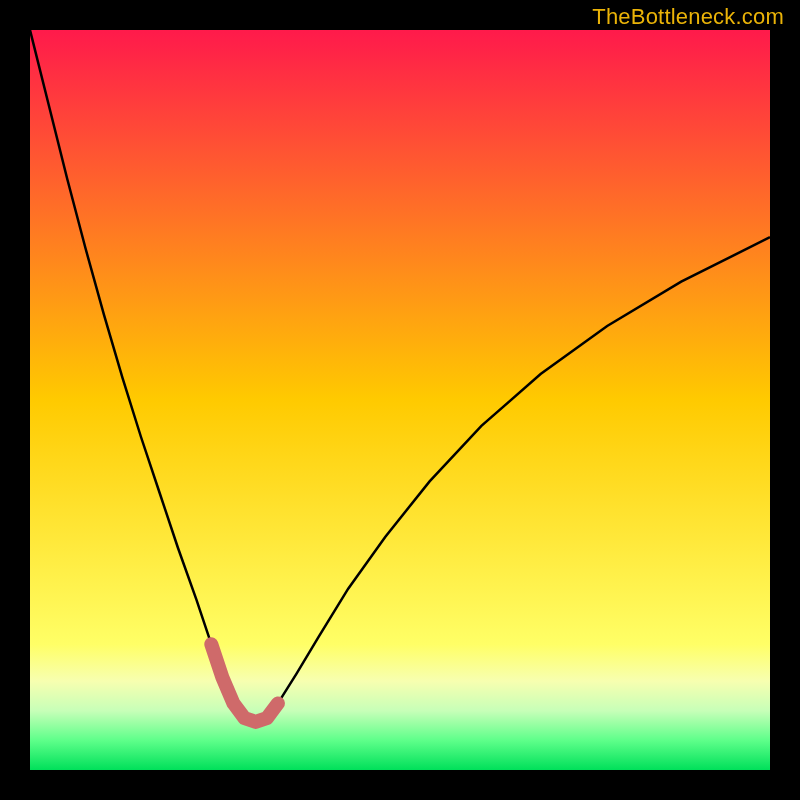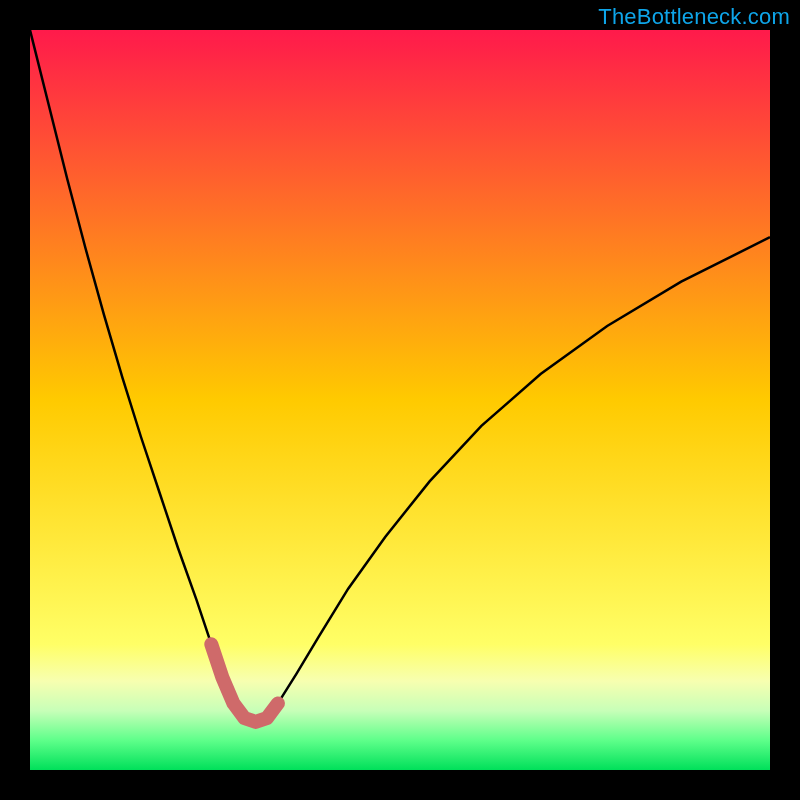--- a/index.html
+++ b/index.html
@@ -22,24 +22,24 @@
     position: absolute;
     left: 30px;
     top: 30px;
     width: 740px;
     height: 740px;
     overflow: hidden;
   }
   .attribution {
     position: absolute;
     top: 4px;
-    right: 10px;
+    right: 16px;
     font-family: Arial, Helvetica, sans-serif;
     font-size: 22px;
-    color: #0ea5e9;
+    color: #eab308;
     letter-spacing: 0.2px;
   }
   svg {
     display: block;
   }
 </style>
 </head>
 <body>
 
 <div class="frame">

